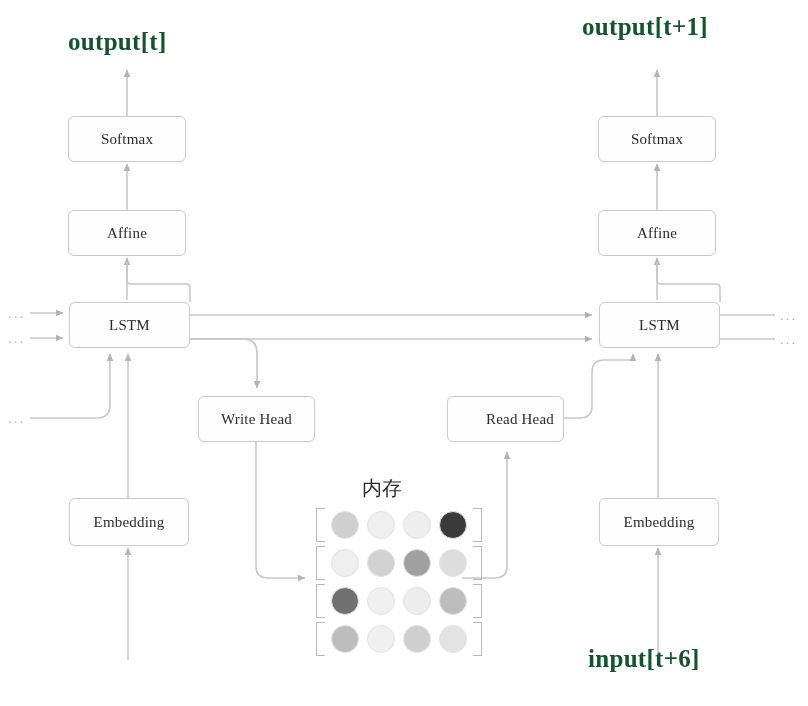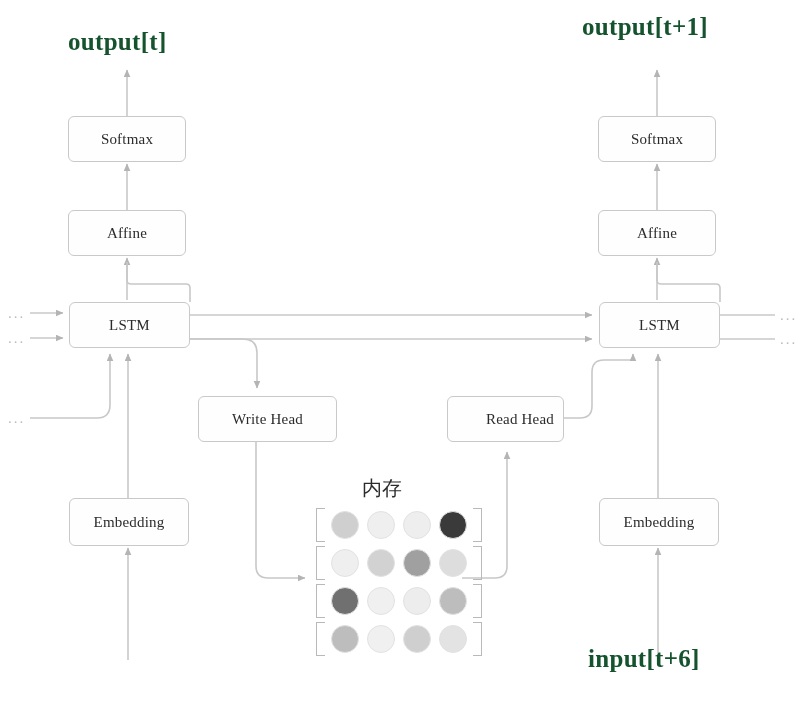--- a/index.html
+++ b/index.html
@@ -87,21 +87,21 @@
 
   <div class="node" style="left:69px;top:302px;width:121px;height:46px;">LSTM</div>
 
   <div class="node" style="left:69px;top:498px;width:120px;height:48px;">Embedding</div>
 
 
   <div class="ell" style="left:8px;top:305px;">...</div>
   <div class="ell" style="left:8px;top:330px;">...</div>
   <div class="ell" style="left:8px;top:410px;">...</div>
 
-  <div class="node" style="left:198px;top:396px;width:139px;height:46px;">Write Head</div>
+  <div class="node" style="left:198px;top:396px;width:117px;height:46px;">Write Head</div>
 
   <div class="node" style="left:447px;top:396px;width:117px;height:46px;padding-left:29px;">Read Head</div>
 
   <div class="memTitle" style="left:362px;top:475px;">内存</div>
 
   <div id="memory" style="position:absolute;left:316px;top:508px;">
       <div class="memRow" style="top: 0px; left: 0px;">
         <div class="brk l"></div>
         <div class="cells">
           <div class="cell" style="background: rgb(207, 207, 207);"></div>

